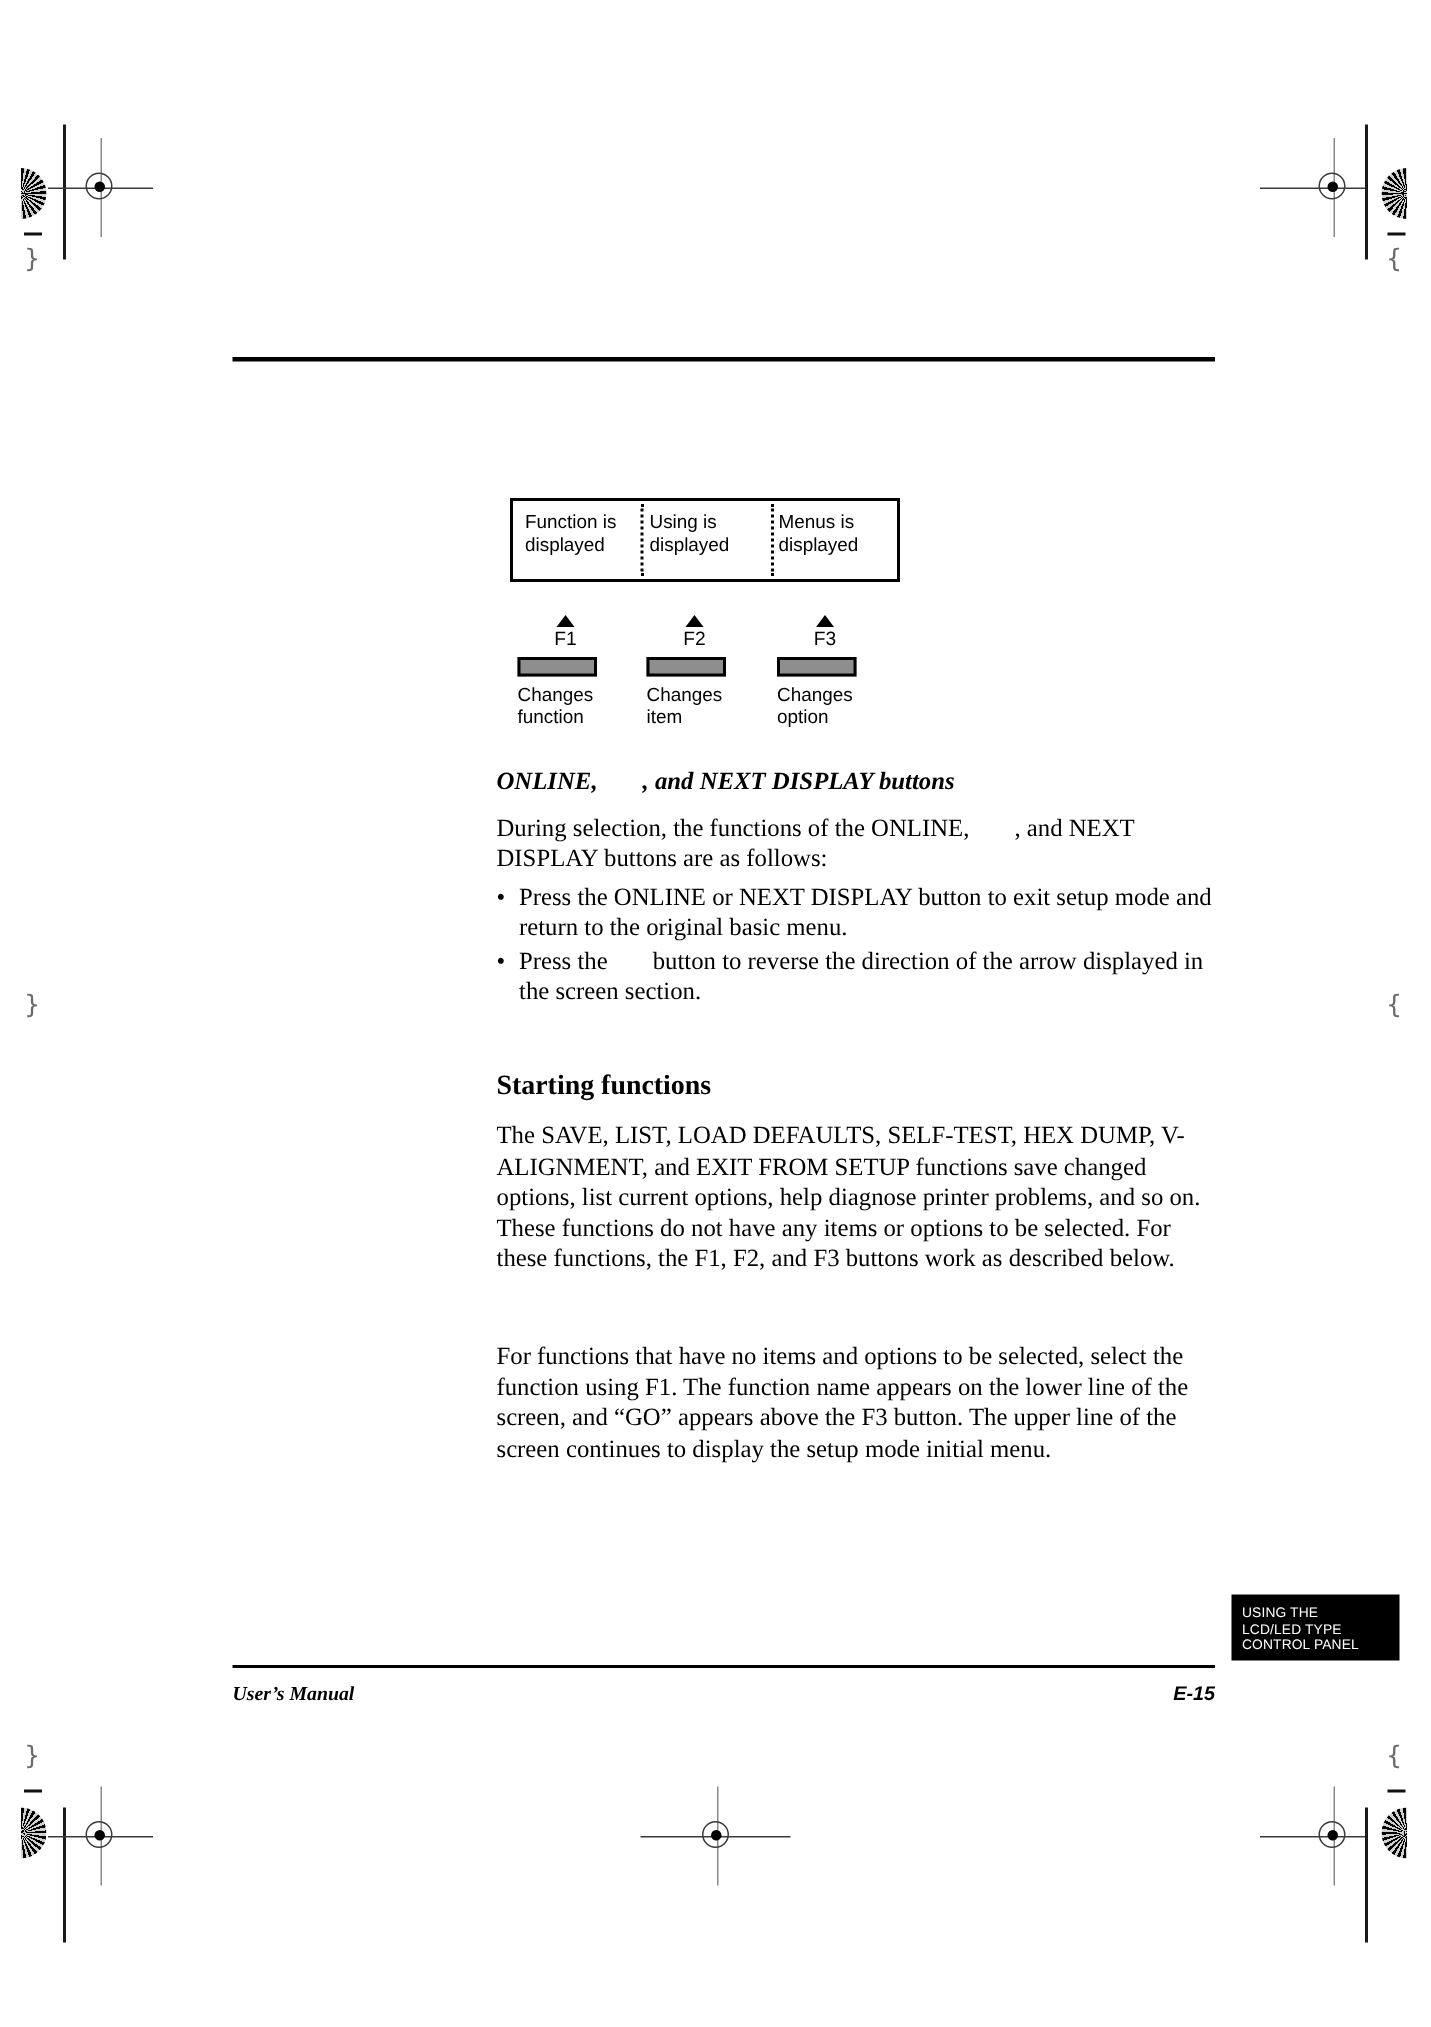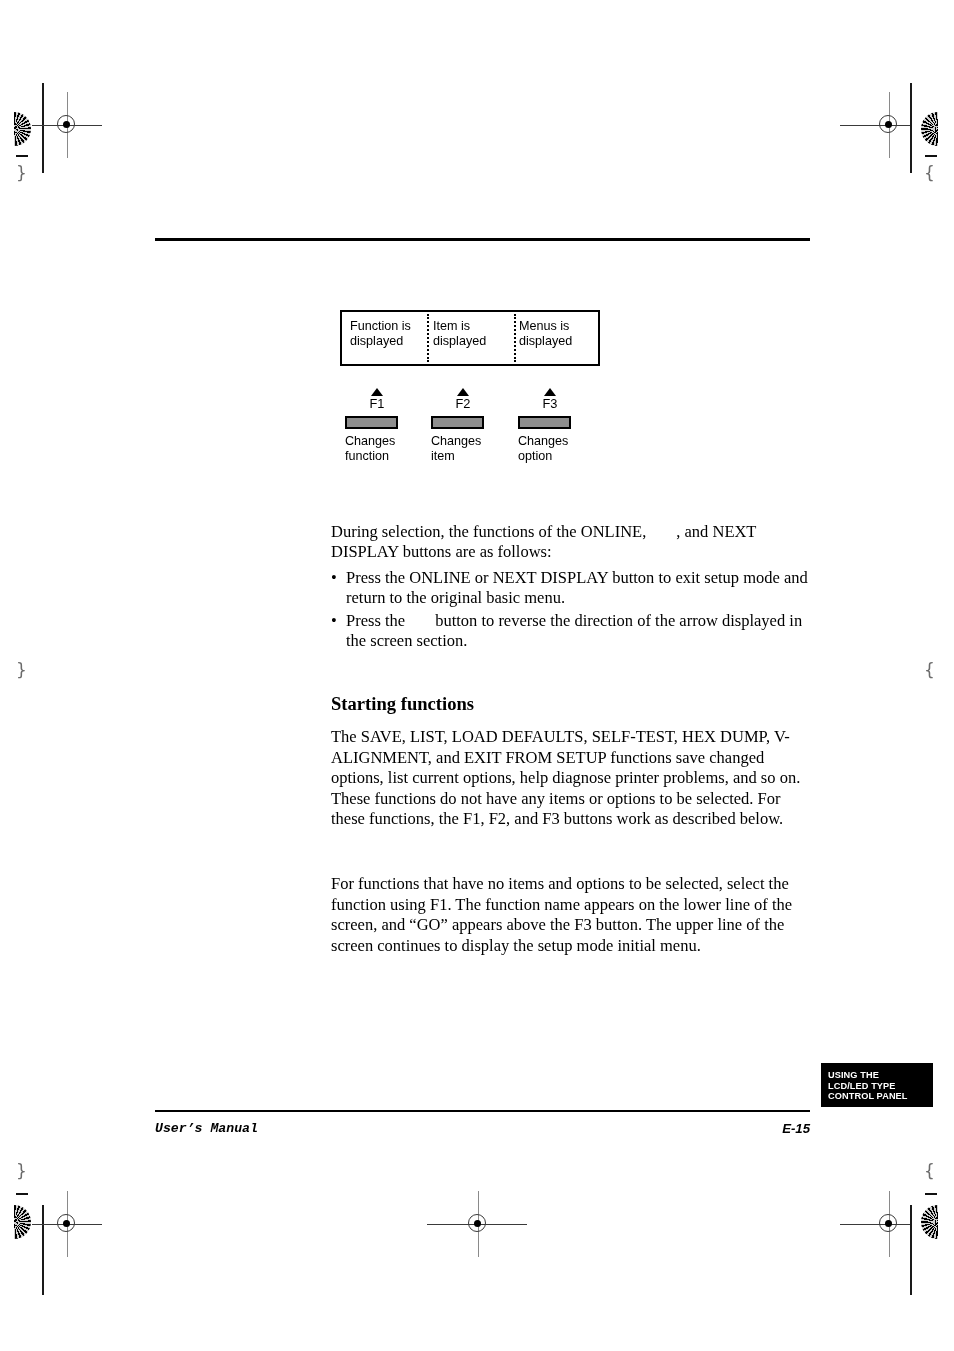--- a/index.html
+++ b/index.html
@@ -140,20 +140,21 @@
     top: 310px;
     width: 260px;
   }
   .screen-box {
     position: relative;
     width: 260px;
     height: 56px;
     border: 2.4px solid #000;
     box-sizing: border-box;
     display: flex;
+    margin-top: 22px;
   }
   .screen-cell {
     flex: 1 1 0;
     padding: 7px 0 0 8px;
     box-sizing: border-box;
     font-family: "Liberation Sans", sans-serif;
     font-size: 12.6px;
     line-height: 14.6px;
   }
   .screen-cell.c2 { flex: 0 0 86px; }
@@ -254,40 +255,40 @@
   
   .tab-box {
     position: absolute;
     left: 821px;
     top: 1063px;
     width: 112px;
     height: 44px;
     background: #000;
     color: #fff;
     font-family: "Liberation Sans", sans-serif;
-    font-weight: bold;
+    font-weight: normal;
     font-size: 9.2px;
     line-height: 10.6px;
     padding: 7px 0 0 7px;
     box-sizing: border-box;
     letter-spacing: 0.1px;
   }
   .foot-rule {
     position: absolute;
     left: 155px;
     top: 1110px;
     width: 655px;
     height: 1.8px;
     background: #000;
   }
   .foot-left {
     position: absolute;
     left: 155px;
     top: 1121px;
-    font-family: Liberation Mono, monospace;
+    font-family: Liberation Serif, serif;
     font-weight: bold;
     font-style: italic;
     font-size: 13.2px;
   }
   .foot-right {
     position: absolute;
     left: 155px;
     top: 1121px;
     width: 655px;
     text-align: right;
@@ -335,21 +336,21 @@
 
 
   <div class="diagram">
 
     <div class="screen-box">
       <div class="screen-cell c1">
         <div>Function is</div>
         <div>displayed</div>
       </div>
       <div class="screen-cell c2">
-        <div>Item is</div>
+        <div>Using is</div>
         <div>displayed</div>
       </div>
       <div class="screen-cell c3">
         <div>Menus is</div>
         <div>displayed</div>
       </div>
       <div class="divider d1"></div>
       <div class="divider d2"></div>
     </div>
 
@@ -383,20 +384,21 @@
           <div>Changes</div>
           <div>option</div>
         </div>
       </div>
 
     </div>
   </div>
 
   <div class="body-col" style="top:511px;">
 
+    <h3 class="sub-italic"><span>ONLINE,</span><span class="glyph-gap"></span><span>, and NEXT DISPLAY buttons</span></h3>
 
     <div class="gap-s"></div>
 
     <p class="body"><span>During selection, the functions of the ONLINE,</span><span class="glyph-gap"></span><span>, and NEXT DISPLAY buttons are as follows:</span></p>
 
     <div class="gap-s" style="height:5px;"></div>
 
     <ul class="bullets">
       <li>
         <span class="bullet">•</span>

